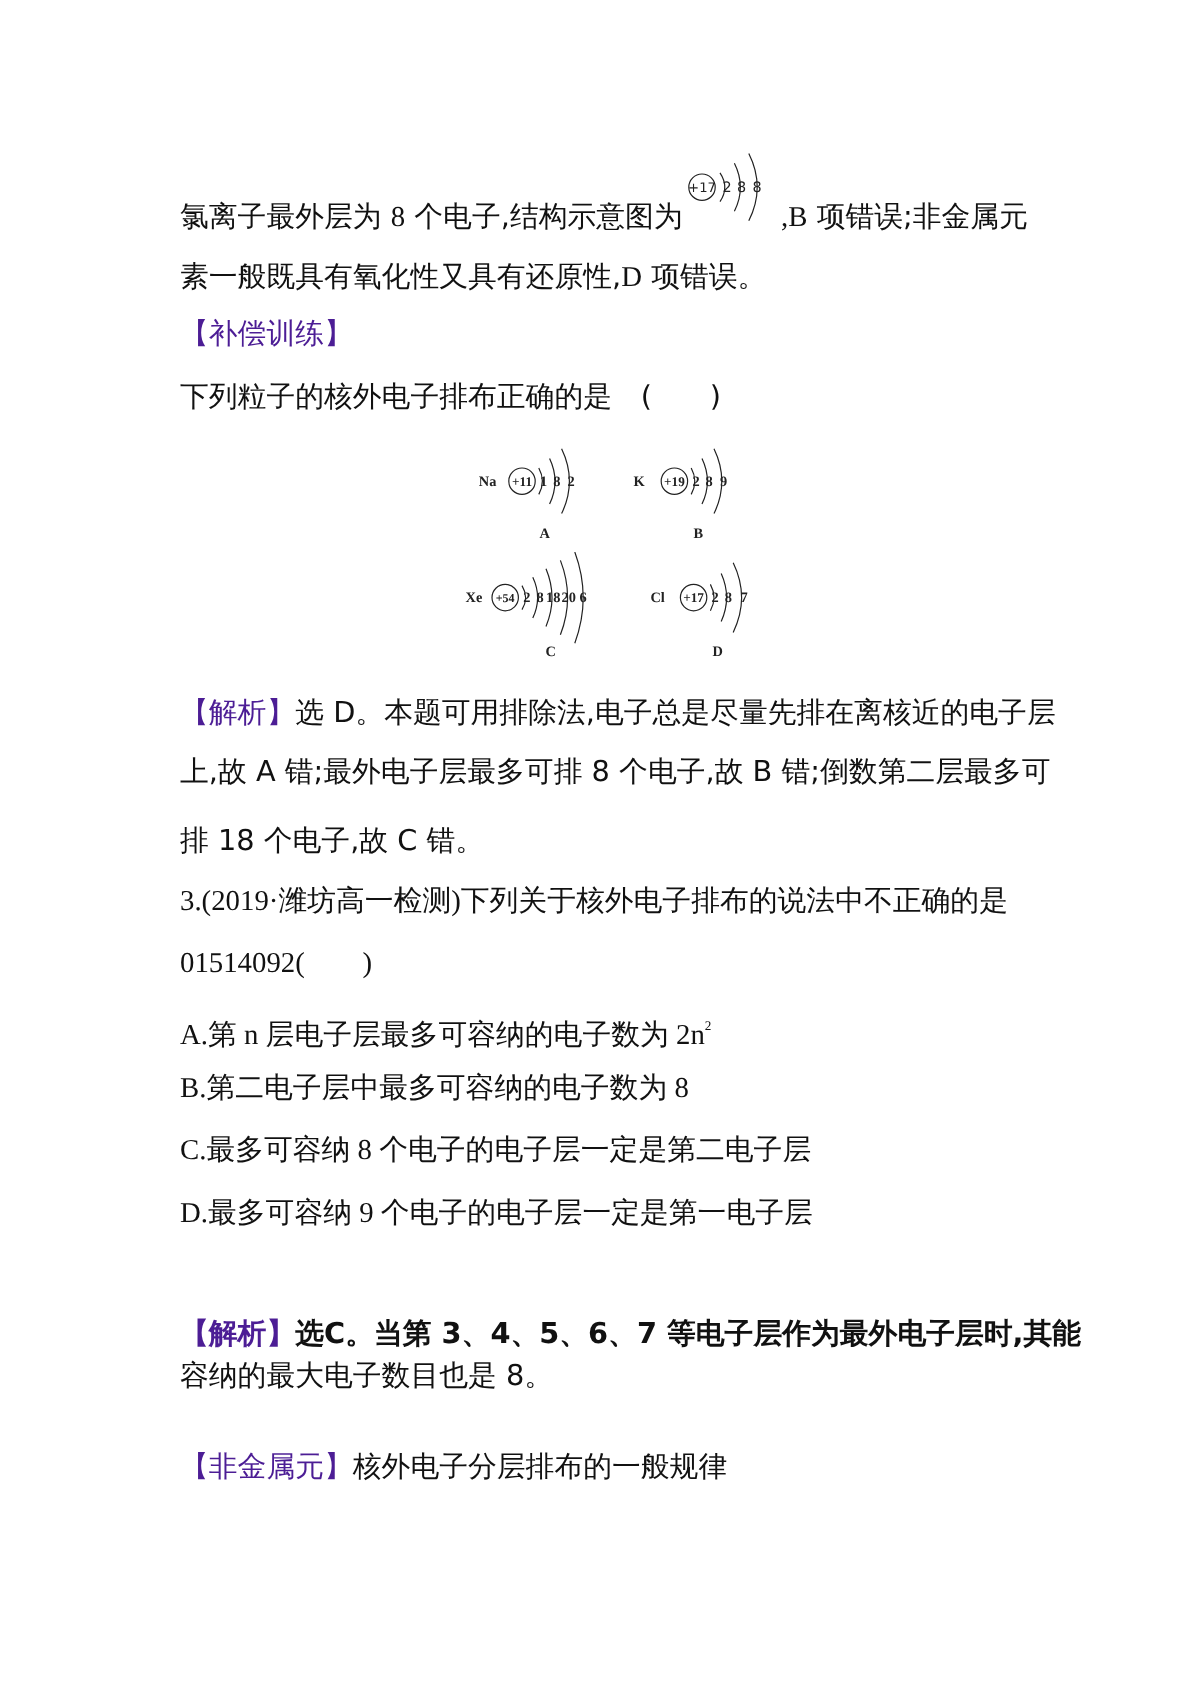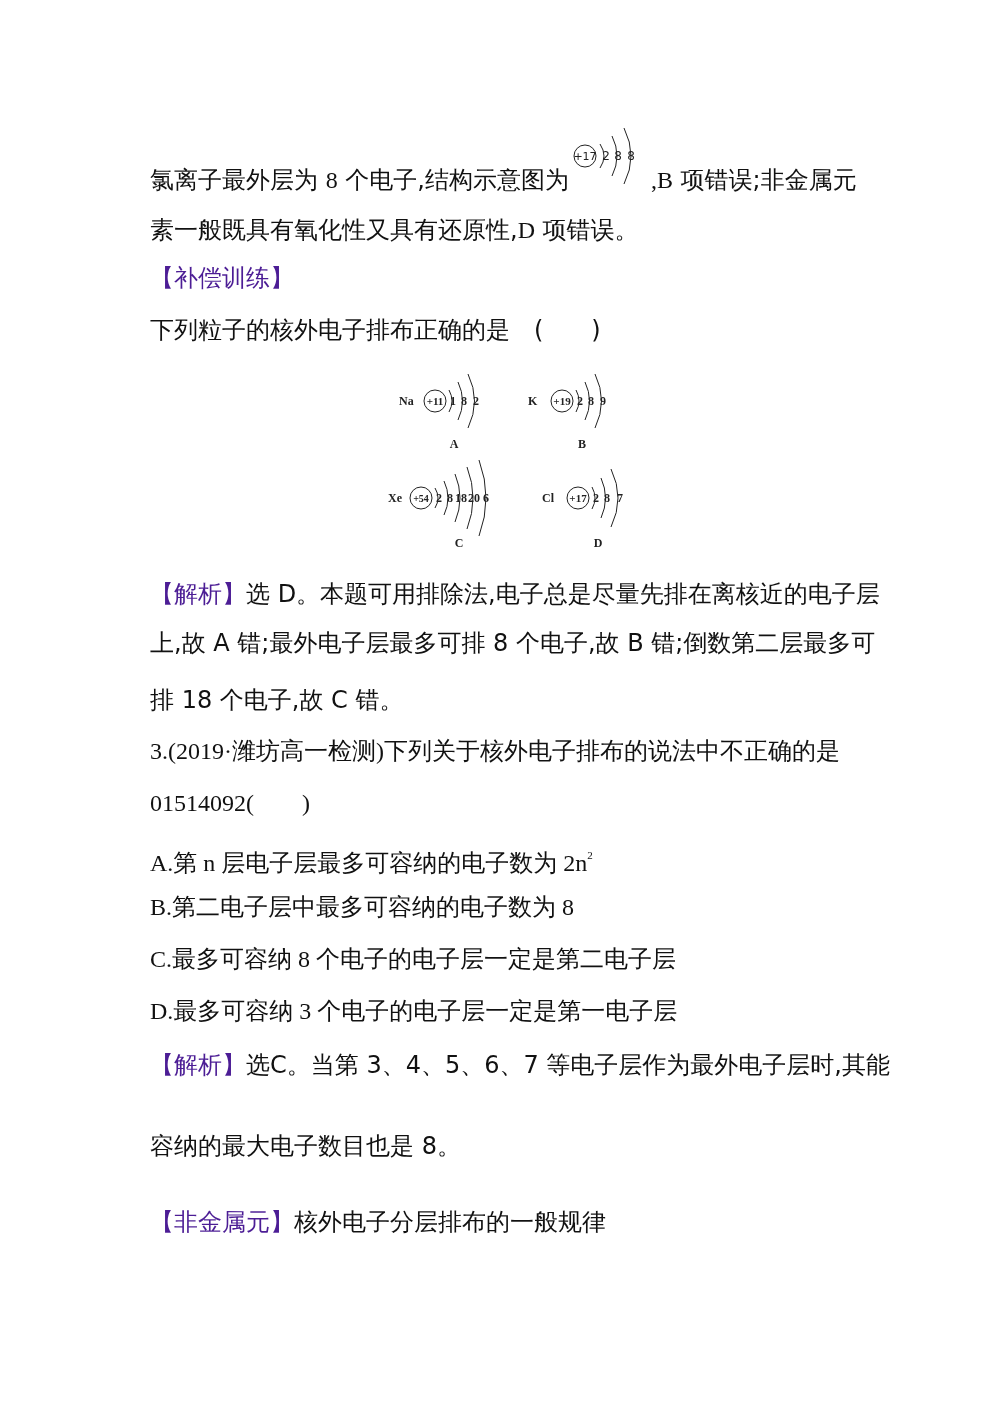--- a/index.html
+++ b/index.html
@@ -105,22 +105,22 @@
 <div class="line" style="top:627px;">上,故 A 错;最外电子层最多可排 8 个电子,故 B 错;倒数第二层最多可</div>
 <div class="line" style="top:684px;">排 18 个电子,故 C 错。</div>
 
 <div class="line serif" style="top:735px;text-align:center;">3.(2019·潍坊高一检测)下列关于核外电子排布的说法中不正确的是</div>
 <div class="line serif" style="top:787px;">01514092(　　)</div>
 <div class="line serif" style="top:839px;">
   <span>A.第 n 层电子层最多可容纳的电子数为 2n</span><sup>2</sup>
 </div>
 <div class="line serif" style="top:891px;">B.第二电子层中最多可容纳的电子数为 8</div>
 <div class="line serif" style="top:943px;">C.最多可容纳 8 个电子的电子层一定是第二电子层</div>
-<div class="line serif" style="top:995px;">D.最多可容纳 3 个电子的电子层一定是第一电子层</div>
+<div class="line serif" style="top:995px;">D.最多可容纳 9 个电子的电子层一定是第一电子层</div>
 
-<div class="line" style="top:1049px;">
+<div class="line" style="top:1095px;font-weight:bold;">
   <span class="red">【解析】</span><span>选C。当第 3、4、5、6、7 等电子层作为最外电子层时,其能</span>
 </div>
 <div class="line" style="top:1102px;margin-top:28px;">容纳的最大电子数目也是 8。</div>
 
 <div class="line" style="top:1206px;">
   <span class="red">【非金属元】</span><span>核外电子分层排布的一般规律</span>
 </div>
 
 </body></html>

